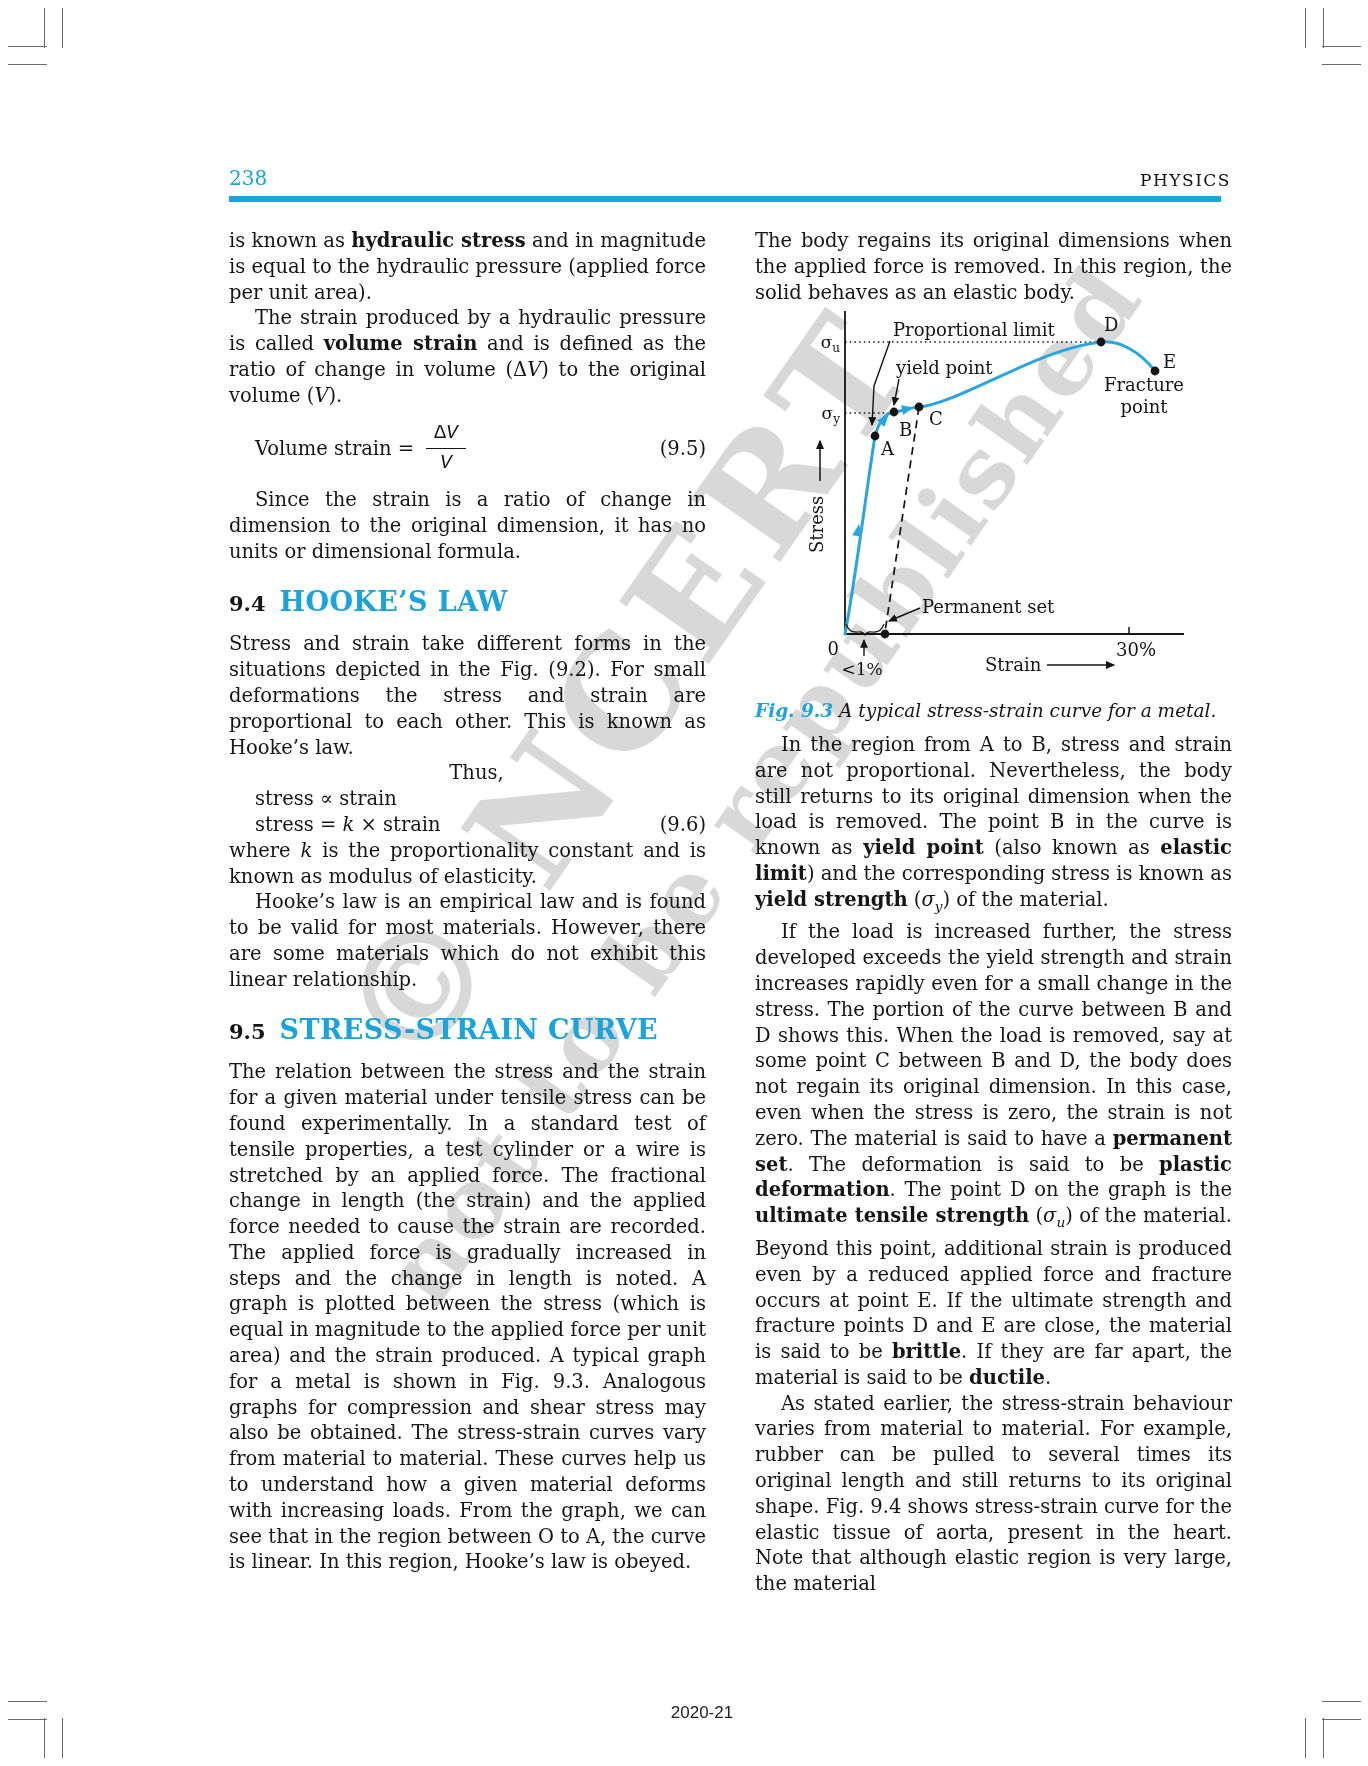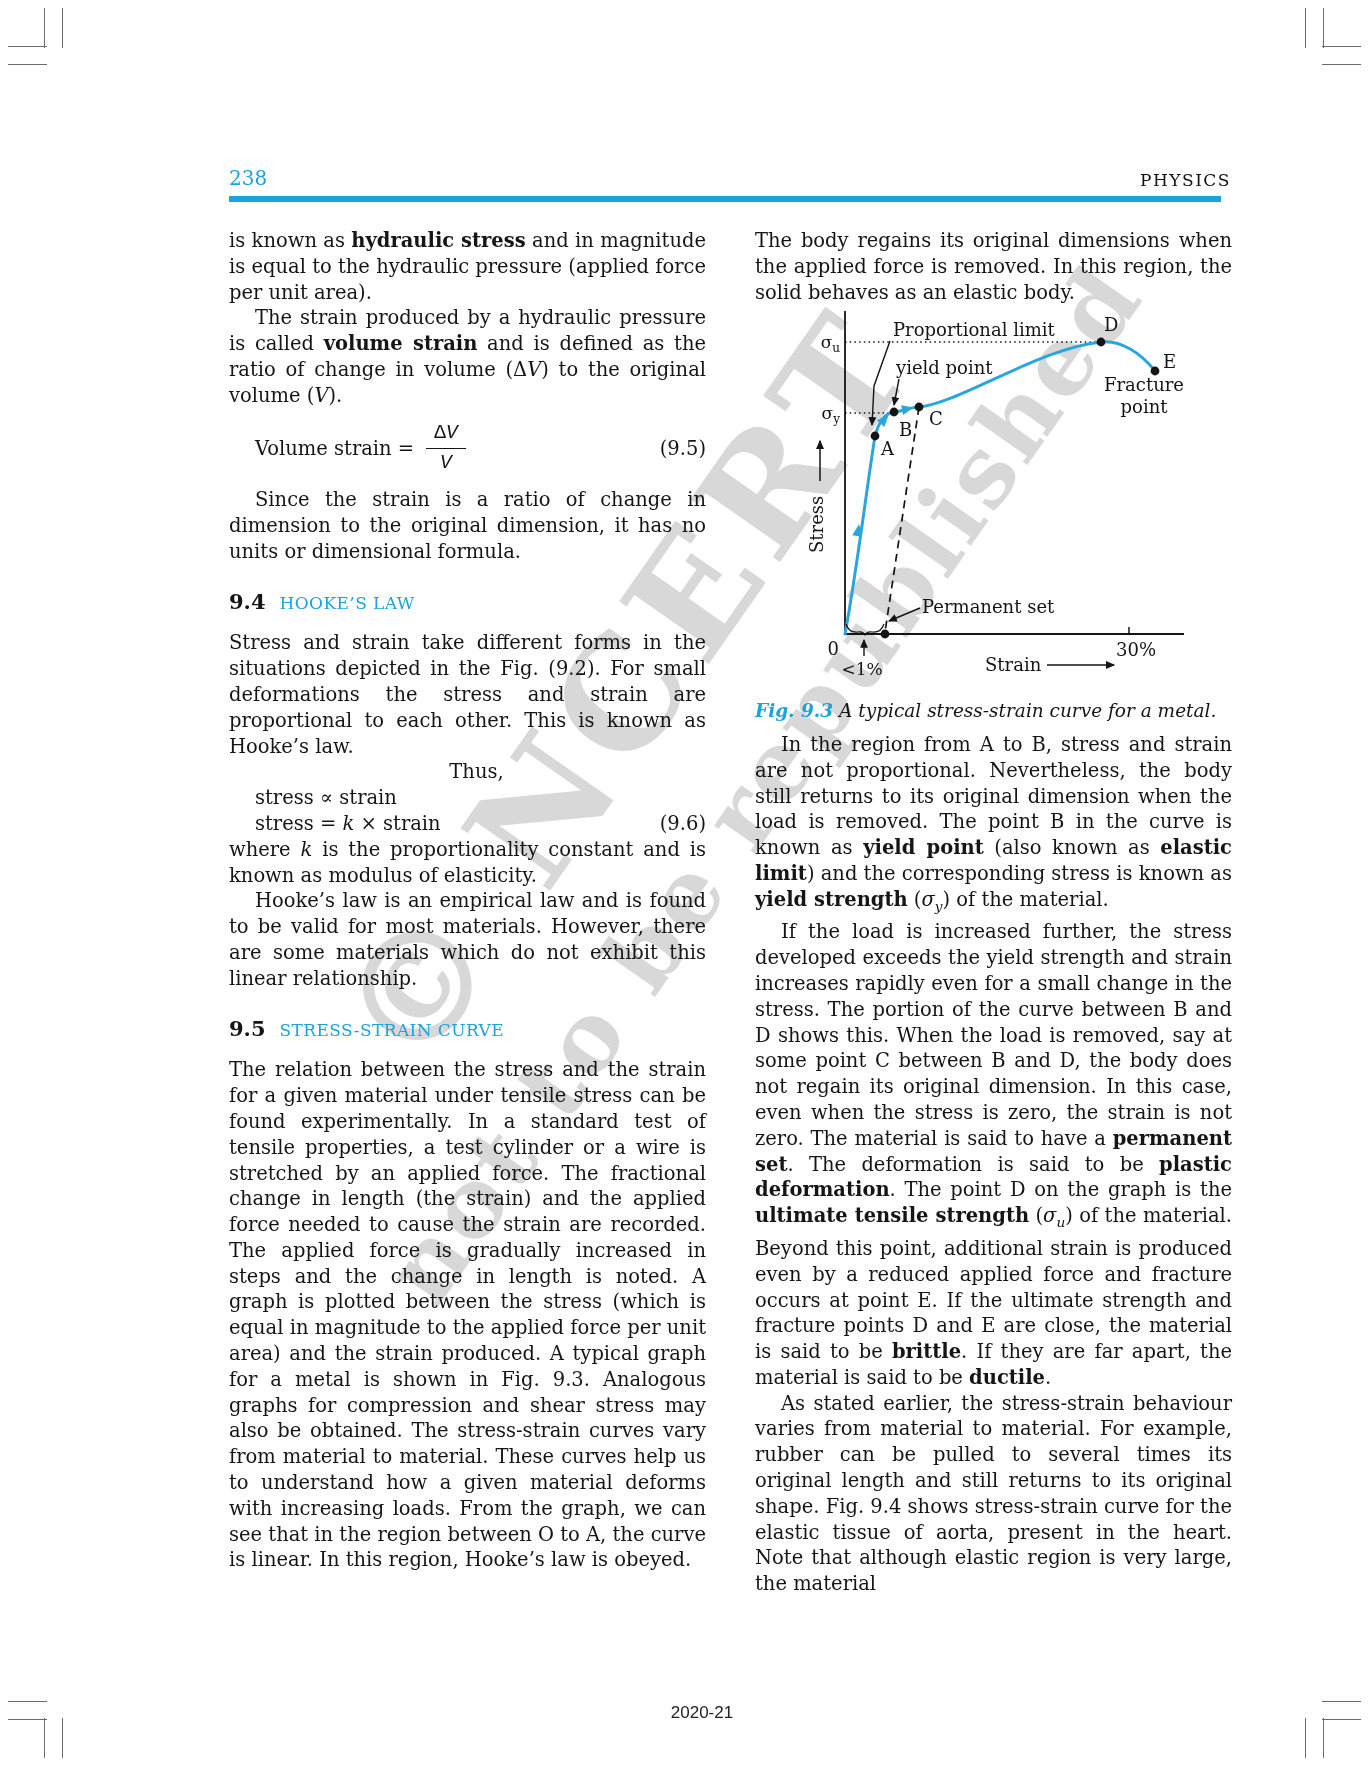--- a/index.html
+++ b/index.html
@@ -33,21 +33,21 @@
   .rule { position:absolute; left:229px; top:196px; width:992px; height:6px; background:var(--accent); z-index:2; }
 
   
   .col { position:absolute; top:228px; width:477px; font-size:19.5px; line-height:25.8px; text-align:justify; z-index:1; }
   .col-left  { left:229px; }
   .col-right { left:743px;margin-left:12px; }
   .ind { text-indent:26px; }
 
   .sec { margin:24px 0 14px; text-align:left; }
   .sec .num { font-weight:bold; font-size:21px; margin-right:14px; }
-  .sec .title { font-weight:normal; font-size:17px; color:var(--accent); letter-spacing:0.4px; }
+  .sec .title { font-weight:bold; font-size:27px; color:var(--accent); letter-spacing:0.4px; }
 
   .eqrow { position:relative; padding-left:26px; text-align:left; }
   .eqtag { position:absolute; right:0; }
 
   .eq95 { display:flex; align-items:center; padding-left:26px; margin:12px 0 10px; position:relative; text-align:left; }
   .frac { display:inline-block; text-align:center; margin-left:12px;font-family:Liberation Mono, monospace; }
   .frac .num { display:block; border-bottom:1.6px solid #151515; padding:0 8px 2px; }
   .frac .den { display:block; padding-top:2px; }
   .eq95 .eqtag { top:50%; transform:translateY(-50%); }
 

